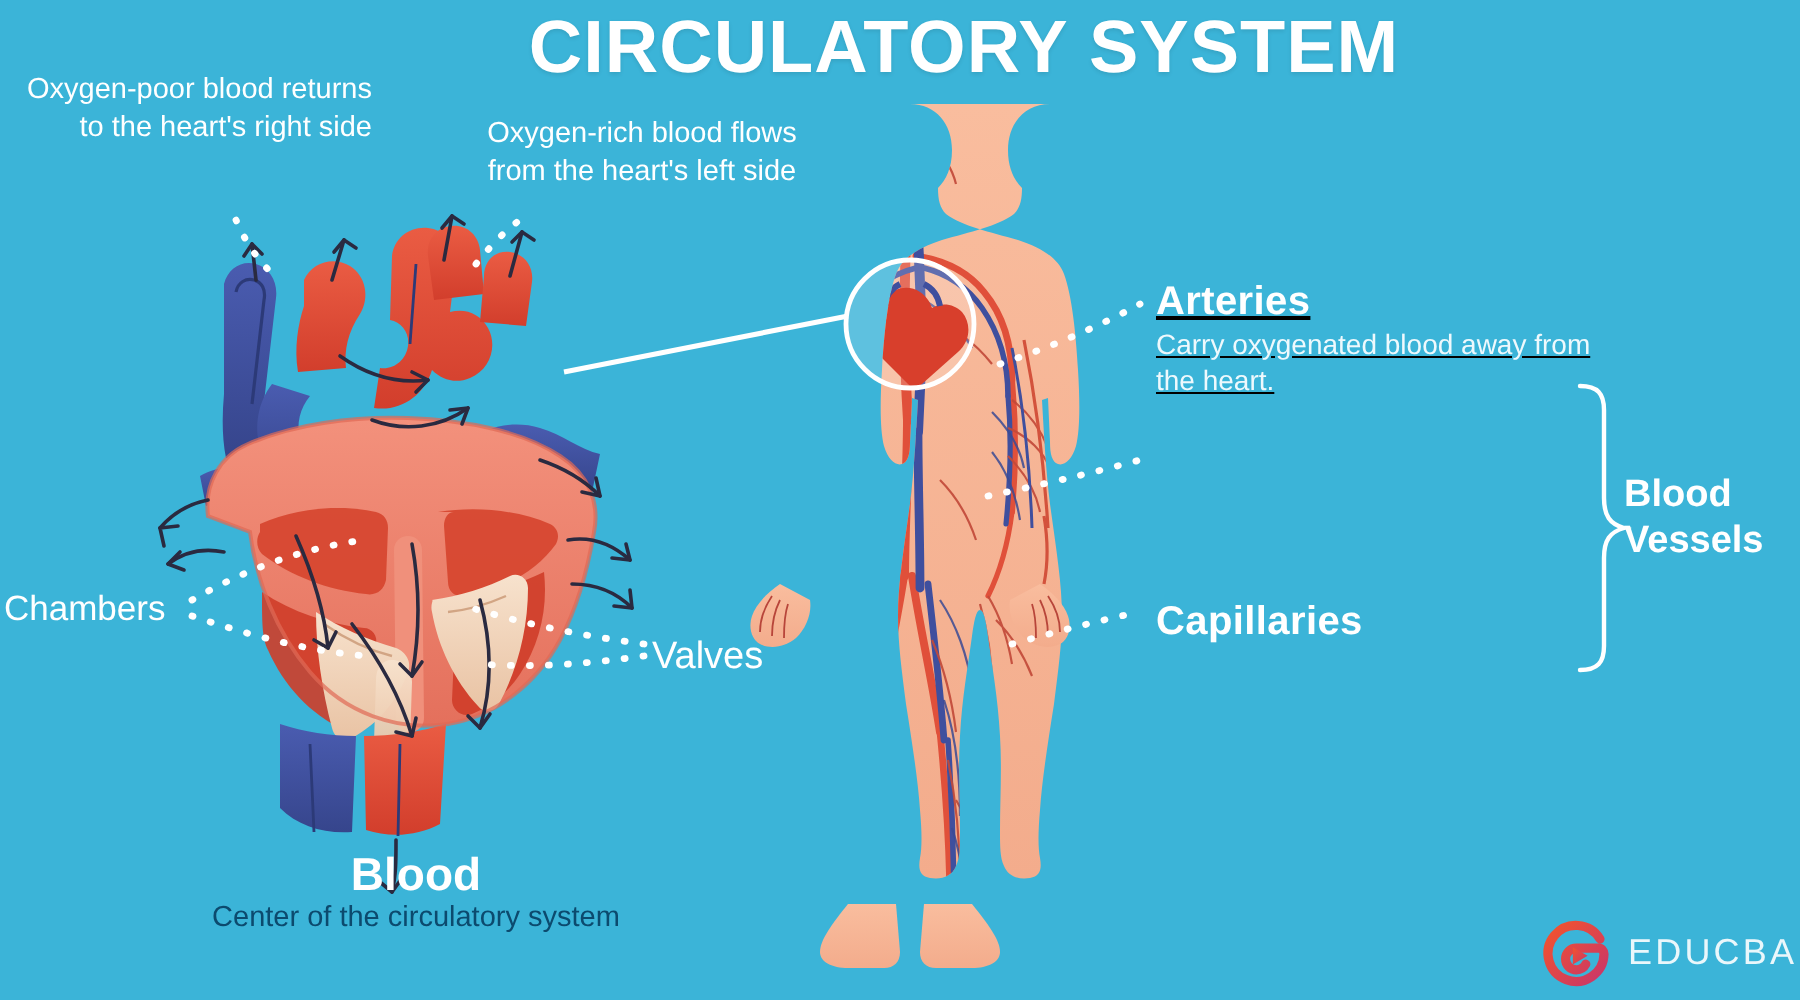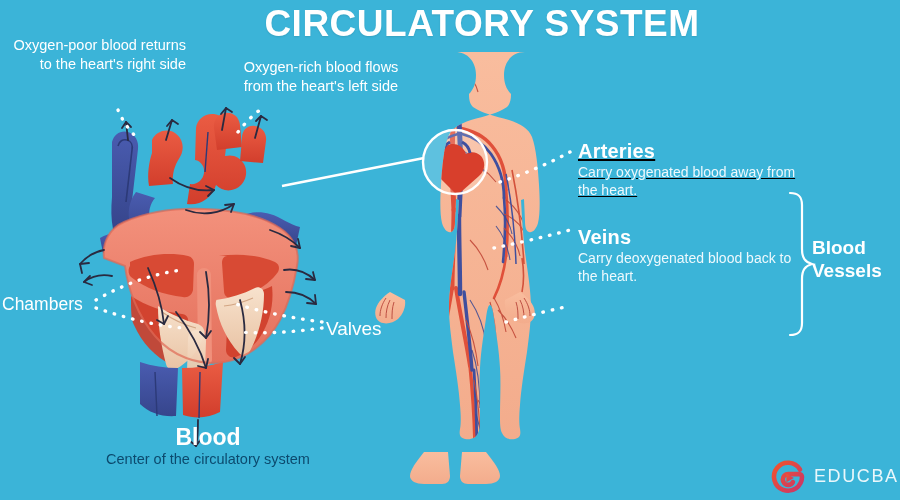--- a/index.html
+++ b/index.html
@@ -353,26 +353,23 @@
   <div class="abs" id="title">CIRCULATORY SYSTEM</div>
 
   <div class="abs callout" id="co-left">Oxygen-poor blood returns to the heart's right side</div>
   <div class="abs callout" id="co-right">Oxygen-rich blood flows from the heart's left side</div>
 
   <div class="abs" id="arteries">
     <div class="vessel-term">Arteries</div>
     <div class="vessel-desc">Carry oxygenated blood away from the heart.</div>
   </div>
 
-  <div class="abs" id="veins">
-    <div class="vessel-term">Veins</div>
-    <div class="vessel-desc">Carry deoxygenated blood back to the heart.</div>
-  </div>
 
   <div class="abs" id="capillaries">
+    <div class="vessel-term">Capillaries</div>
   </div>
 
   <div class="abs" id="blood-vessels">
     <div>Blood</div>
     <div>Vessels</div>
   </div>
 
   <div class="abs" id="chambers">Chambers</div>
   <div class="abs" id="valves">Valves</div>
 

